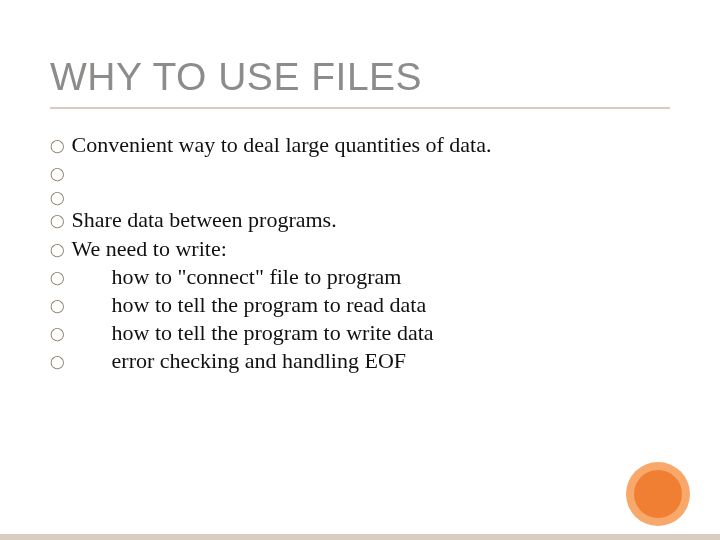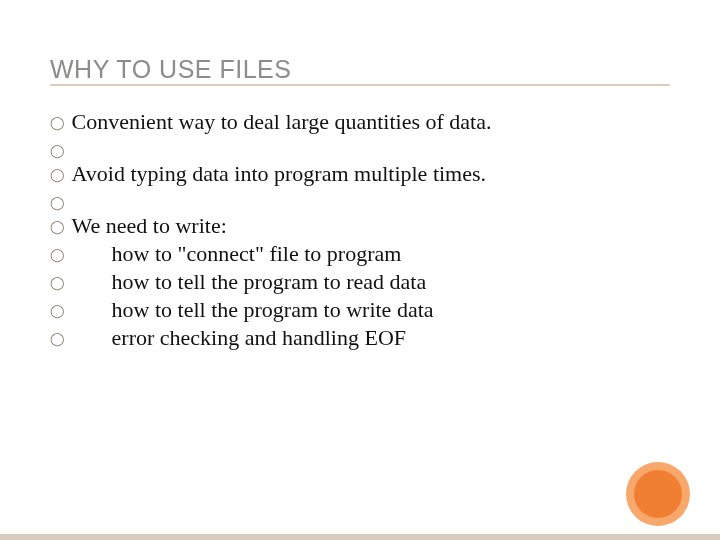--- a/index.html
+++ b/index.html
@@ -12,24 +12,25 @@
     font-family: Georgia, 'Times New Roman', serif;
   }
   .slide {
     width: 100%;
     height: 100%;
     padding: 55px 50px 40px 50px;
     position: relative;
   }
   .title {
     font-family: 'Trebuchet MS', 'Lucida Sans', Arial, sans-serif;
-    font-size: 25px;
+    font-size: 39px;
     font-weight: 400;
     color: #8d8c8b;
     letter-spacing: 0.5px;
+    margin-bottom: 8px;
   }
   .underline {
     height: 2px;
     background: #d9cdbf;
     width: 100%;
     margin-bottom: 22px;
   }
   .content {
     font-size: 22px;
     line-height: 1.28;
@@ -99,25 +100,25 @@
       <span class="bullet">◯</span>
       <span class="item-text">Convenient way to deal large quantities of data.</span>
     </div>
 
     <div class="item">
       <span class="bullet">◯</span>
     </div>
 
     <div class="item">
       <span class="bullet">◯</span>
-      <span class="item-text">Avoid typing data into program multiple times.</span>
     </div>
 
     <div class="item">
       <span class="bullet">◯</span>
+      <span class="item-text">Share data between programs.</span>
     </div>
 
     <div class="item">
       <span class="bullet">◯</span>
       <span class="item-text">We need to write:</span>
     </div>
 
     <div class="item sub">
       <span class="bullet">◯</span>
       <span class="item-text">how to "connect" file to program</span>

